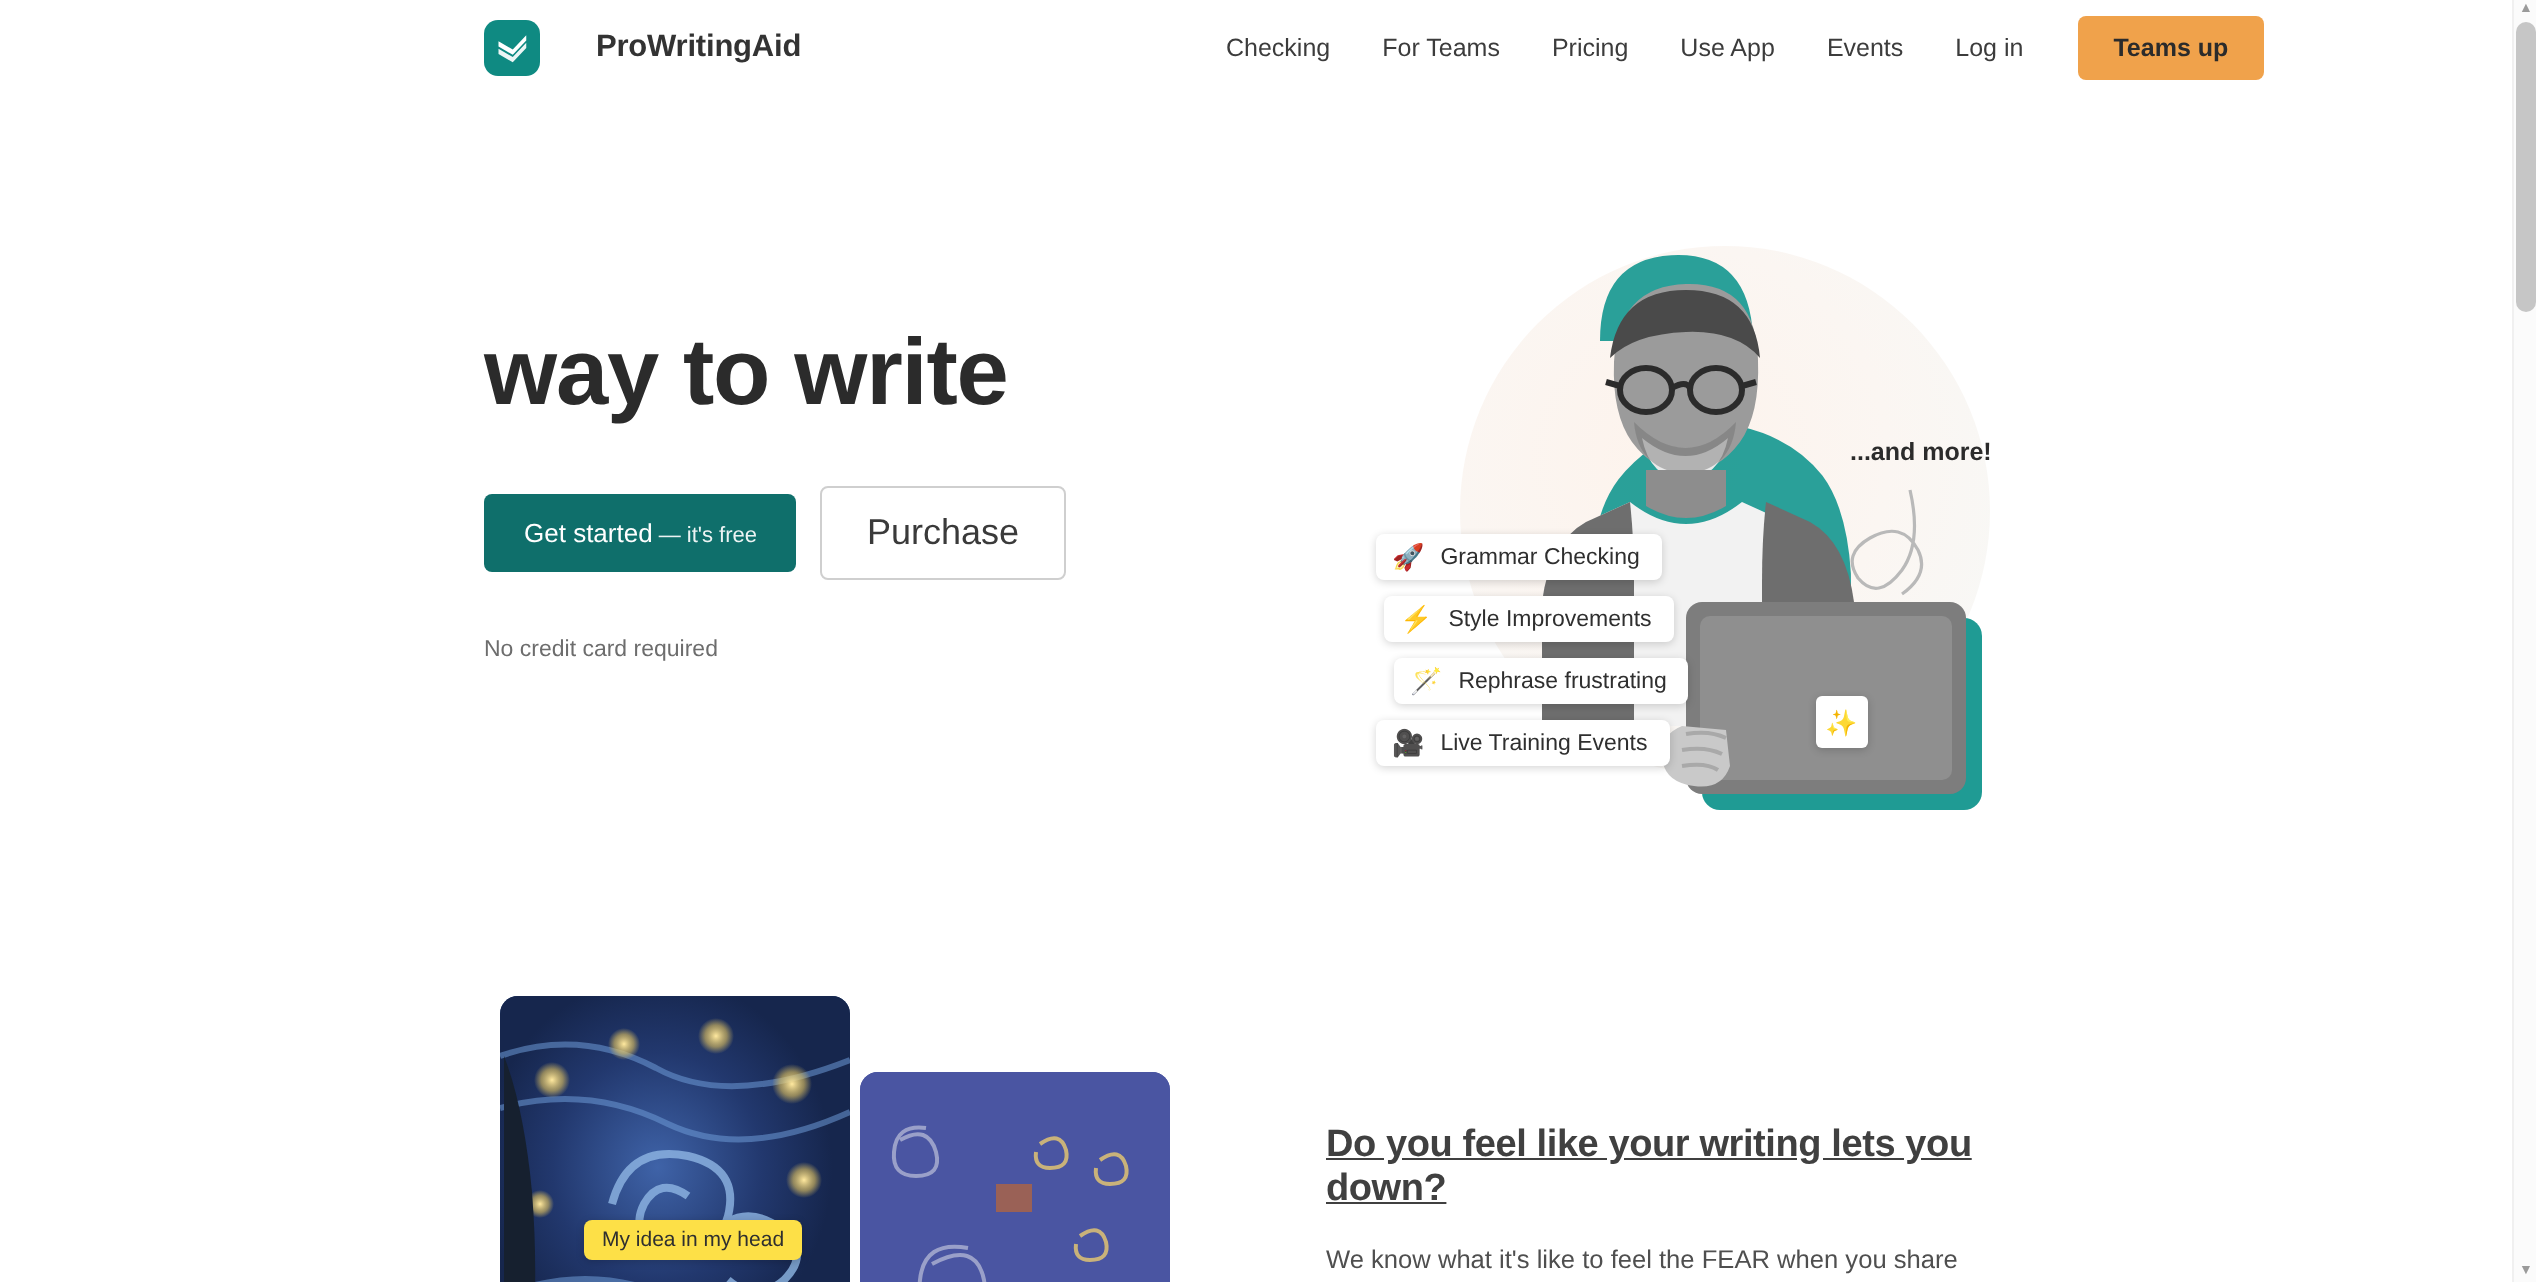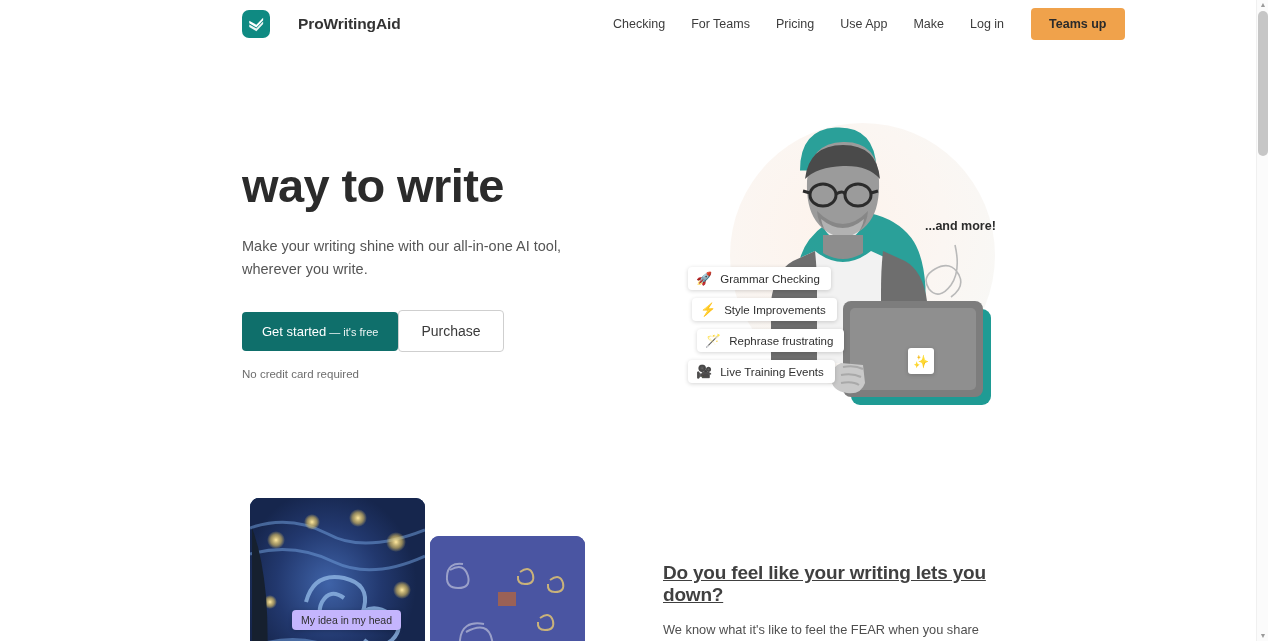--- a/index.html
+++ b/index.html
@@ -87,37 +87,37 @@
   .hero-left { position:absolute; left:242px; top:52px; width:400px; }
   h1.hero-title {
     font-size:47px; line-height:57px; font-weight:bold;
     color:#2b2b2b; letter-spacing:-0.6px;
   }
   .hero-sub {
     margin-top:21px;
     font-size:14.5px; line-height:23px; color:#555555;
     max-width:330px;
   }
-  .hero-ctas { margin-top:29px; display:flex; align-items:center; }
+  .hero-ctas { margin-top:29px; display:flex; align-items:center; gap:12px; }
   .btn-primary {
     background:#0f6f6b; color:#ffffff;
     border:none; border-radius:4px;
     padding:12px 20px; font-size:13px;
     cursor:pointer; white-space:nowrap;
     font-family:"Liberation Sans", sans-serif;
   }
   .btn-primary .free { font-size:11px; opacity:.92; margin-left:3px; }
   .btn-outline {
     background:#ffffff; color:#3a3a3a;
     border:1px solid #cfcfcf; border-radius:4px;
-    padding:12px 22px; font-size:14px;
+    padding:12px 22px; font-size:18px;
     cursor:pointer; white-space:nowrap;
     font-family:"Liberation Sans", sans-serif;
   }
-  .no-cc { margin-top:16px; font-size:11.5px; color:#6d6d6d; }
+  .no-cc { margin-top:29px; font-size:11.5px; color:#6d6d6d; }
 
   
   .hero-art {
     position:absolute; left:655px; top:55px;
     width:360px; height:330px;
   }
   .art-blob {
     position:absolute; left:75px; top:20px;
     width:265px; height:265px; border-radius:50%;
     background:radial-gradient(circle at 40% 40%, #fdf3ec 0%, #fbf6f2 48%, #f6f9f8 100%);
@@ -168,21 +168,21 @@
   }
   .crude {
     position:absolute; left:188px; top:38px;
     width:155px; height:160px;
     border-radius:9px;
     background:#4a55a2;
     overflow:hidden;
   }
   .idea-tag {
     position:absolute; left:50px; top:112px;
-    background:#c4b5fd; border-radius:4px;
+    background:#fde047; border-radius:4px;
     box-shadow:0 1px 4px rgba(0,0,0,.2);
     padding:4px 9px;
     font-size:10.5px; color:#2f2f2f; white-space:nowrap;
     z-index:5;
   }
 
   .copy-right { position:absolute; left:663px; top:92px; width:350px; }
   h2.sec-title {
     font-size:19px; font-weight:bold; color:#404040;
     letter-spacing:-0.2px;
@@ -209,35 +209,34 @@
         </svg>
       </span>
       <span class="brand-name">ProWritingAid</span>
     </div>
 
     <nav class="nav">
       <div class="nav-item">Checking</div>
       <div class="nav-item">For Teams</div>
       <div class="nav-item">Pricing</div>
       <div class="nav-item">Use App</div>
-      <div class="nav-item">Make</div>
+      <div class="nav-item">Events</div>
       <div class="nav-item">Log in</div>
       <button class="btn-signup">Teams up</button>
     </nav>
   </div>
 
   <div class="hero">
 
     <div class="hero-left">
       <h1 class="hero-title">
         <br>
         <span>way to write</span>
       </h1>
 
-      <p class="hero-sub">Make your writing shine with our all-in-one AI tool, wherever you write.</p>
 
       <div class="hero-ctas">
         <button class="btn-primary">
           <span>Get started</span><span class="free">— it's free</span>
         </button>
         <button class="btn-outline">Purchase</button>
       </div>
 
       <div class="no-cc">No credit card required</div>
     </div>

